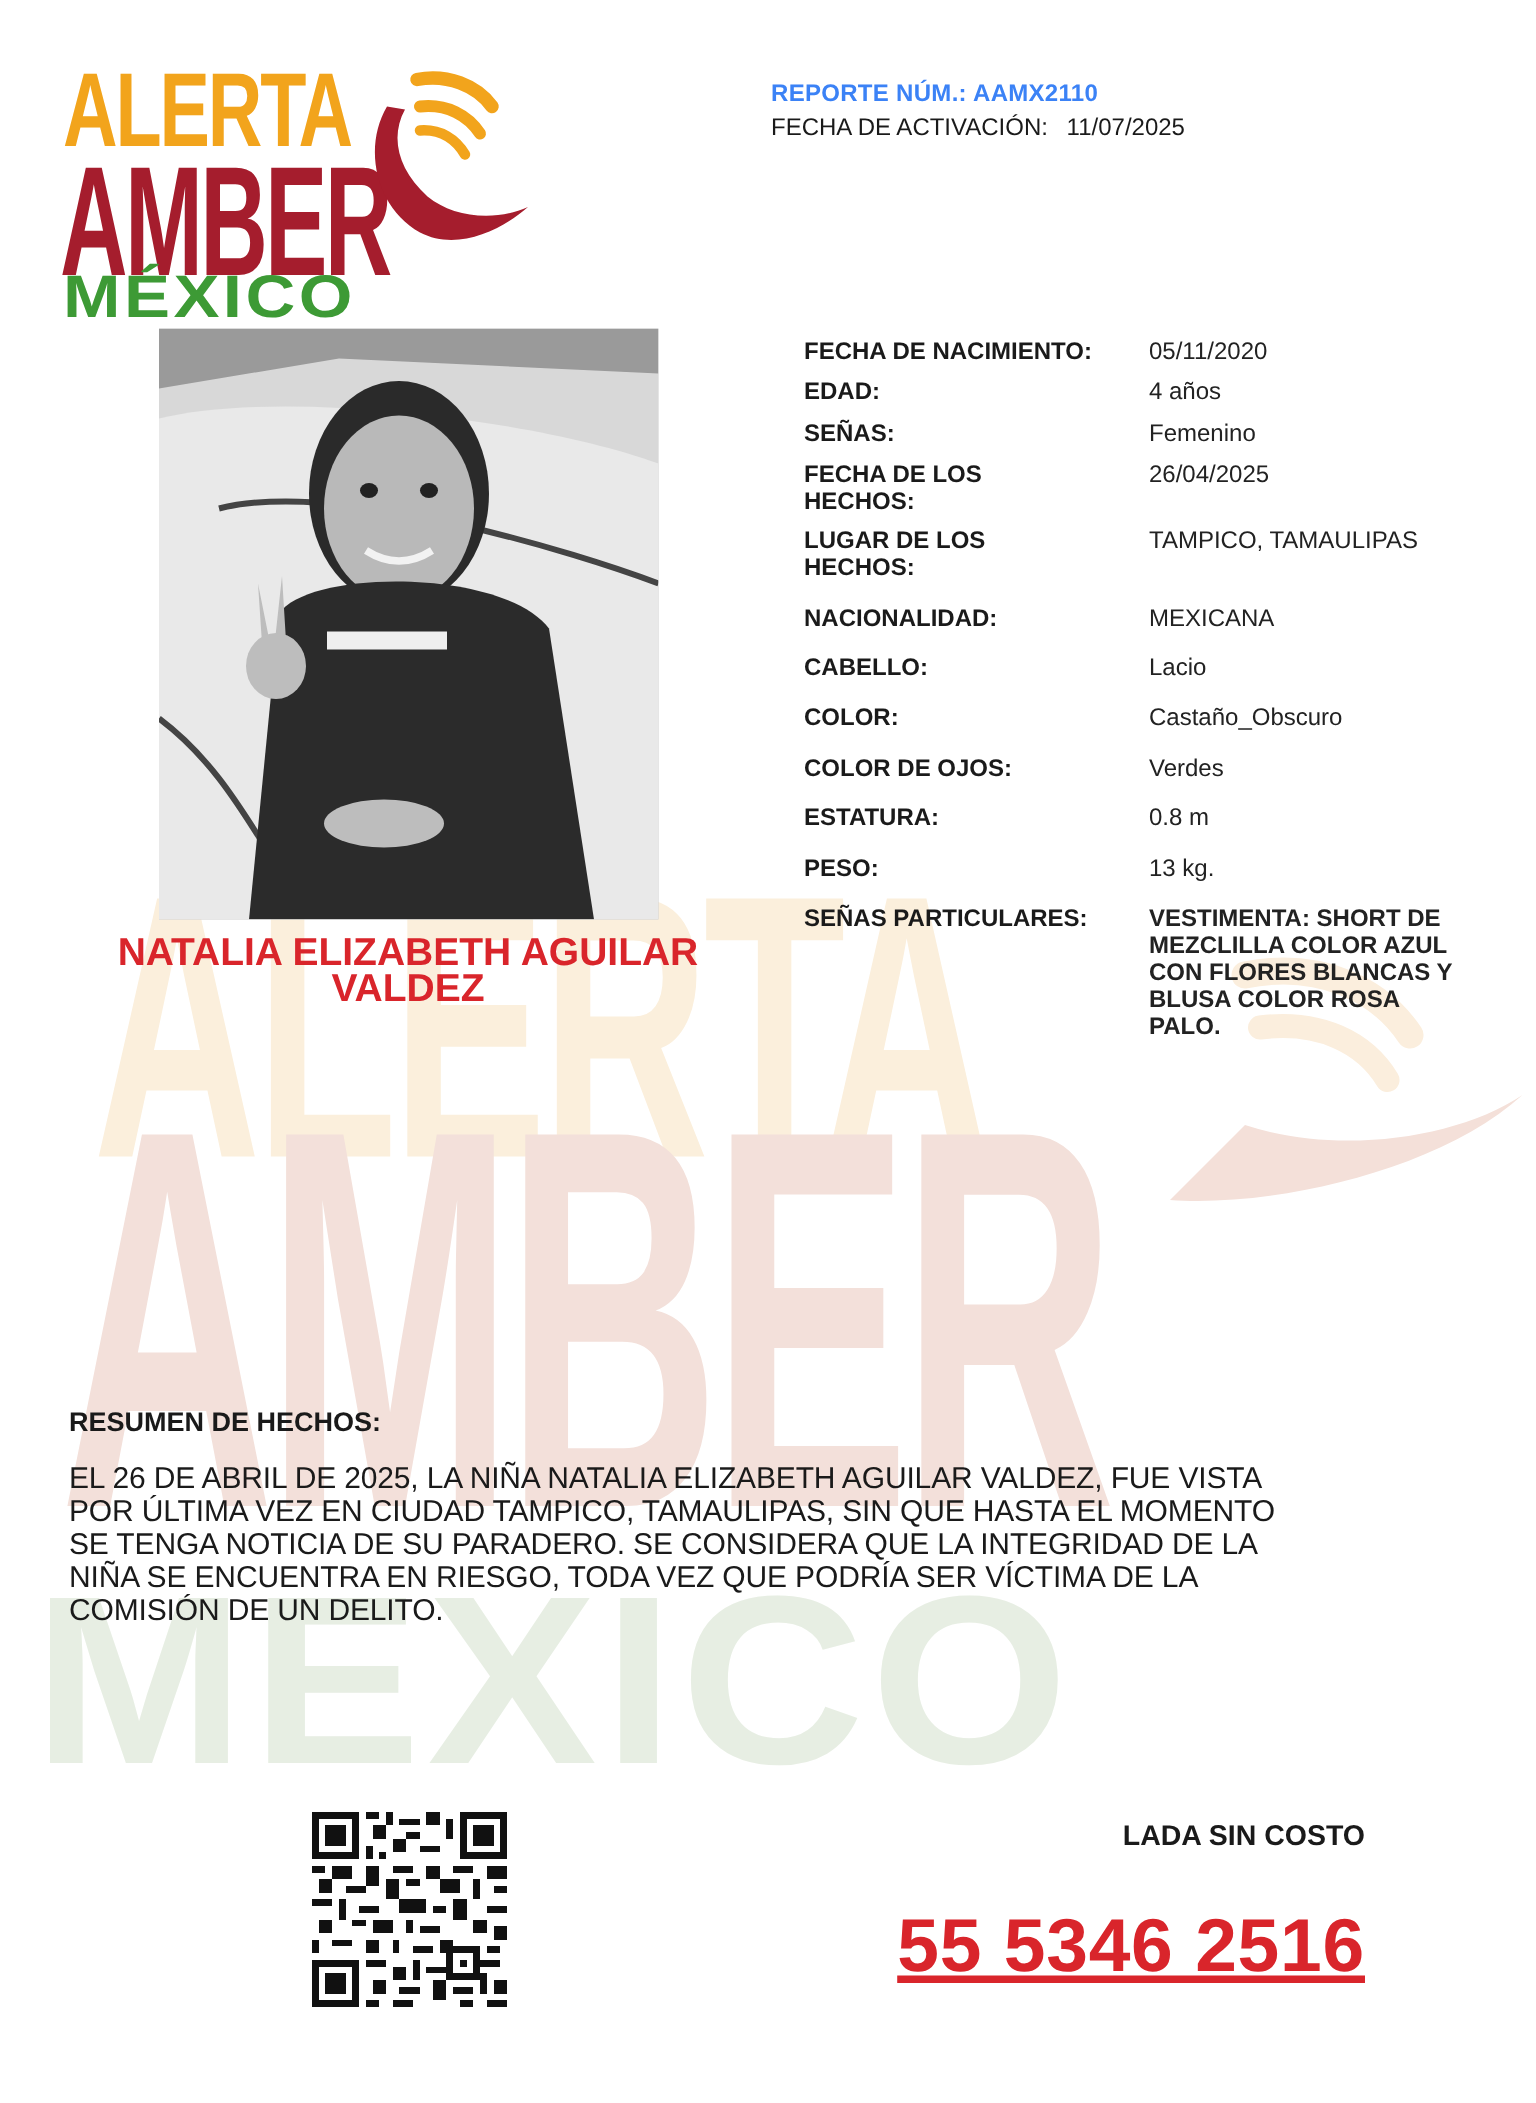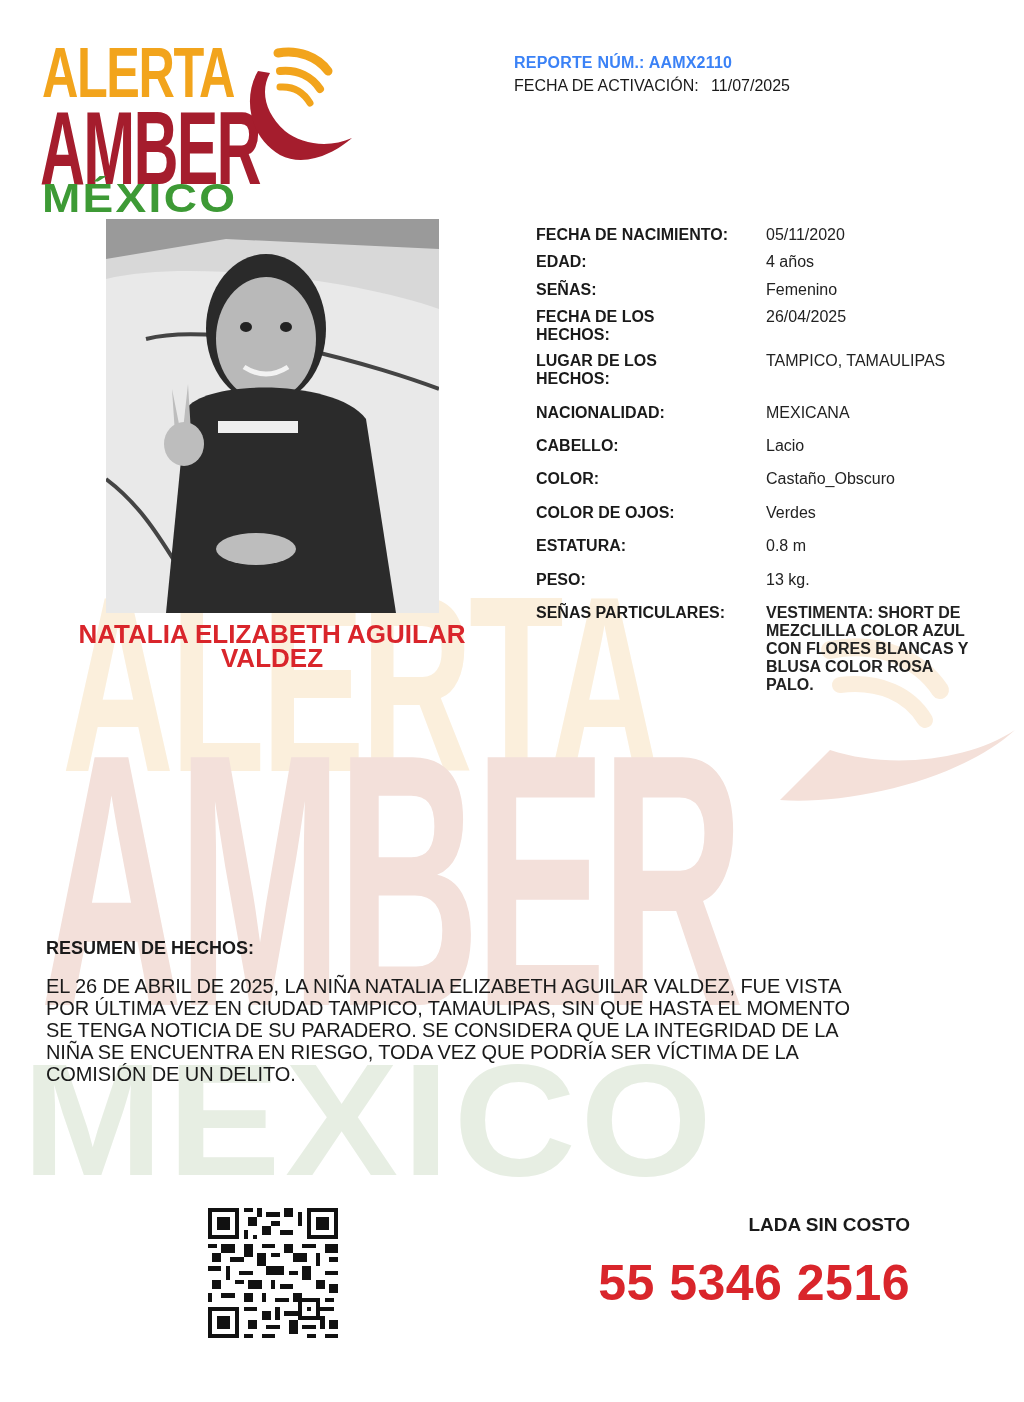--- a/index.html
+++ b/index.html
@@ -46,21 +46,21 @@
 
   
   .summary { left: 46px; top: 938px; width: 920px; }
   .summary-title { font-size: 18px; font-weight: bold; margin-bottom: 16px; }
   .summary-body { font-size: 20px; line-height: 22px; color: #1a1a1a; letter-spacing: -0.1px; }
 
   
   .qr { left: 208px; top: 1208px; width: 130px; height: 130px; }
   .lada { left: 560px; top: 1214px; width: 350px; text-align: right; }
   .lada-label { font-size: 19px; font-weight: bold; color: #1a1a1a; }
-  .lada-number { font-size: 50px; font-weight: bold; color: #d9252b; margin-top: 18px; letter-spacing: 0.5px; }
+  .lada-number { font-size: 50px; font-weight: bold; color: #d9252b; margin-top: 32px; letter-spacing: 0.5px; text-decoration: underline; }
 </style>
 </head>
 <body>
 
 <div class="wm wm-alerta">ALERTA</div>
 <div class="wm wm-amber">AMBER</div>
 <div class="wm wm-mexico">MEXICO</div>
 <svg class="wm-horn" viewBox="0 0 250 180">
   <path d="M10 170 C 80 175, 190 150, 245 100 C 200 130, 120 140, 60 120 Z" fill="#f4e0d9"></path>
   <path d="M60 20 C 110 10, 150 30, 170 60" stroke="#fbeedd" stroke-width="18" fill="none" stroke-linecap="round"></path>

